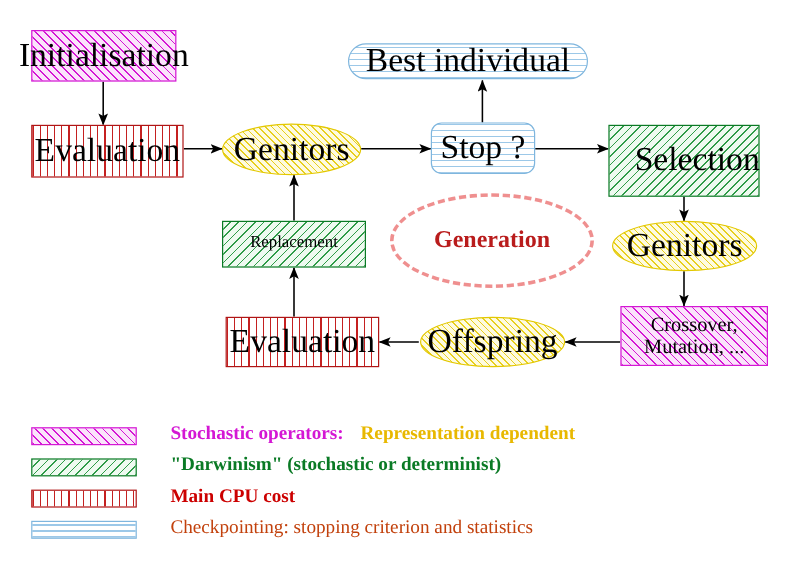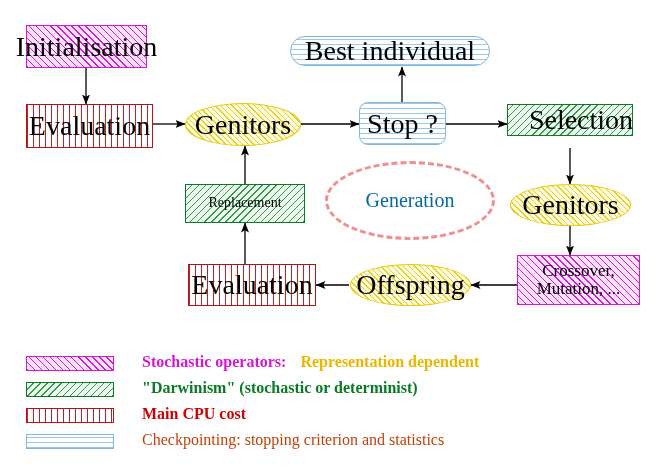--- a/index.html
+++ b/index.html
@@ -69,21 +69,22 @@
     border: 1.5px solid #e3c800;
     border-radius: 50%;
     background-color: #fefbe0;
     background-image: repeating-linear-gradient(45deg,
         #e8cf1e 0px, #e8cf1e 1px, rgba(0,0,0,0) 1px, rgba(0,0,0,0) 4px);
   }
   .ellipse-dashed {
     border: 3.5px dashed #ef8f8f;
     border-radius: 50%;
     background: transparent;
-    color: #0369a1;
+    color: #b91c1c;
+    font-weight: bold;
   }
   
   .t-lg  { font-size: 28px; }
   .t-md  { font-size: 20px; }
   .t-sm  { font-size: 14px; }
   .t-xxs { font-size: 17px; }
   
   #legend {
     position: absolute;
     left: 26px;
@@ -154,21 +155,21 @@
   <div class="node box-magenta t-lg" style="left:26px; top:25px; width:121px; height:43px;">Initialisation</div>
 
   <div class="node box-red t-lg" style="left:26px; top:104px; width:127px; height:44px;">Evaluation</div>
 
   <div class="node ellipse-yellow t-lg" style="left:185px; top:103px; width:116px; height:43px;">Genitors</div>
 
   <div class="node box-blue t-lg" style="left:290px; top:36px; width:200px; height:30px;border-radius:15px;">Best individual</div>
 
   <div class="node box-blue box-blue-round t-lg" style="left:359px; top:102px; width:87px; height:43px;">Stop ?</div>
 
-  <div class="node box-green t-lg" style="left:507px; top:104px; width:126px; height:32px;padding-left:22px;">Selection</div>
+  <div class="node box-green t-lg" style="left:507px; top:104px; width:126px; height:60px;padding-left:22px;">Selection</div>
 
   <div class="node ellipse-yellow t-lg" style="left:510px; top:184px; width:121px; height:42px;">Genitors</div>
 
   <div class="node box-magenta t-xxs" style="left:517px; top:255px; width:123px; height:50px;">Crossover,
 Mutation, ...</div>
 
   <div class="node ellipse-yellow t-lg" style="left:350px; top:264px; width:121px; height:42px;">Offspring</div>
 
   <div class="node box-red t-lg" style="left:188px; top:264px; width:128px; height:42px;">Evaluation</div>
 

